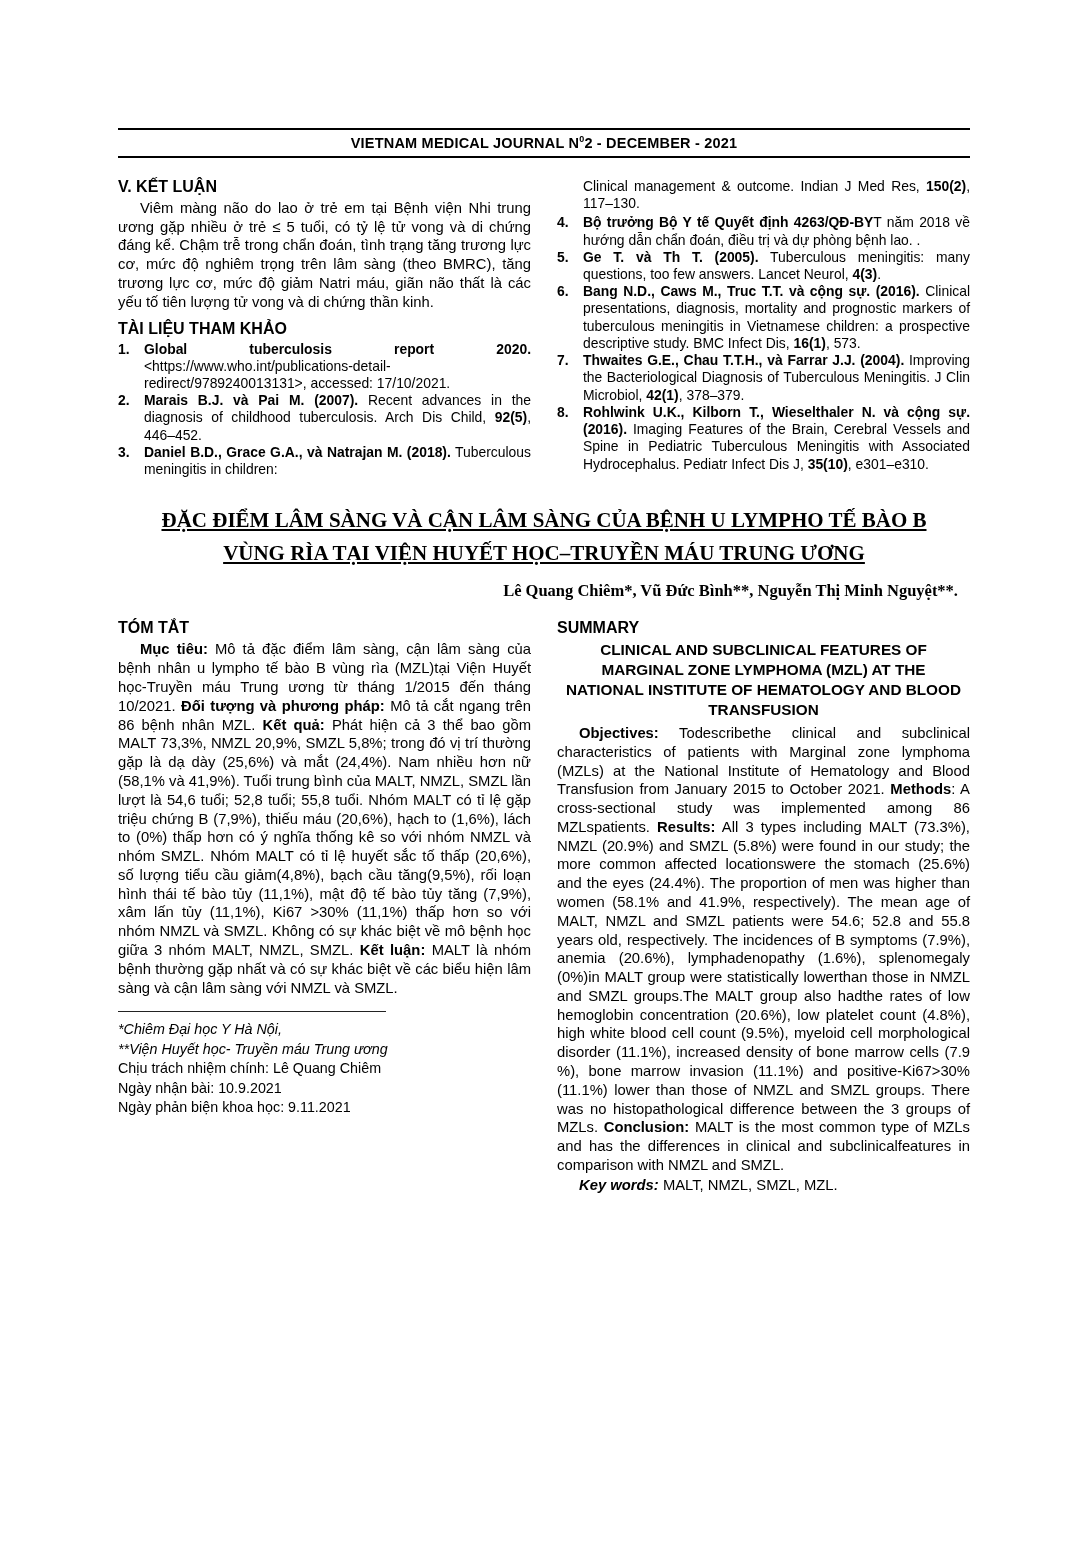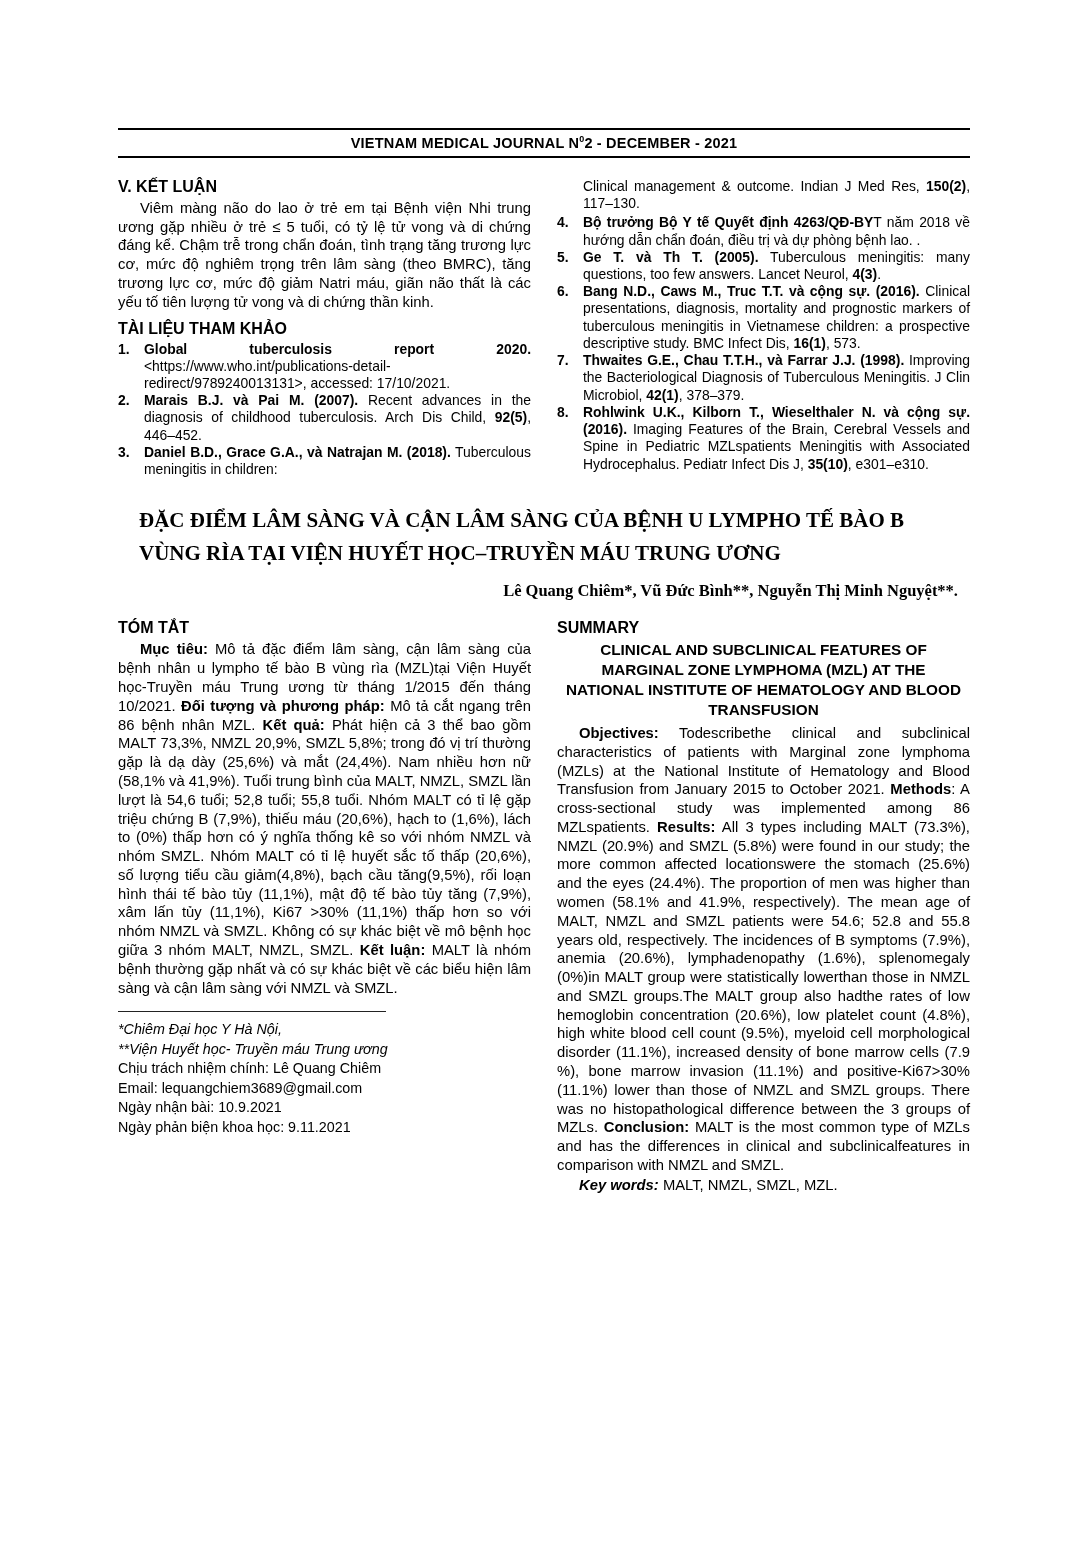--- a/index.html
+++ b/index.html
@@ -29,22 +29,22 @@
     font-size: 13.9px; line-height: 1.24; text-align: justify;
     padding-left: 26px; text-indent: -26px; overflow-wrap: break-word;
   }
   .ref-num { display: inline-block; width: 26px; font-weight: bold; text-indent: 0; }
   .ref-cont { text-indent: 0; margin-top: 4px; }
   .b { font-weight: bold; }
   .i { font-style: italic; }
   .title-block { margin-top: 26px; }
   .article-title {
     font-family: "Liberation Serif", "DejaVu Serif", serif;
-    font-size: 21px; font-weight: bold; 
-    line-height: 1.55; max-width: 810px; margin: 0 auto;
+    font-size: 21px; font-weight: bold; text-align: center;
+    line-height: 1.55; max-width: 810px; margin: 0 auto; text-decoration: underline;
   }
   .authors {
     font-family: "Liberation Serif", "DejaVu Serif", serif;
     font-size: 16.5px; font-weight: bold; text-align: right;
     padding-right: 12px; margin-top: 12px;
   }
   .section-main { margin-top: 14px; }
   .keywords { margin-top: 1px; }
   .footnote-divider { width: 268px; border-top: 1.5px solid #222; margin: 14px 0 8px; }
   .fn { font-size: 14.3px; line-height: 1.36; }
@@ -70,41 +70,40 @@
         <p class="ref"><span class="ref-num">2.</span><span><span class="b">Marais B.J. và Pai M. (2007).</span><span> Recent advances in the diagnosis of childhood tuberculosis. Arch Dis Child, </span><span class="b">92(5)</span><span>, 446–452.</span></span></p>
         <p class="ref"><span class="ref-num">3.</span><span><span class="b">Daniel B.D., Grace G.A., và Natrajan M. (2018).</span><span> Tuberculous meningitis in children:</span></span></p>
       </div>
     </div>
     <div class="col">
       <p class="ref ref-cont"><span>Clinical management &amp; outcome. Indian J Med Res, </span><span class="b">150(2)</span><span>, 117–130.</span></p>
       <div class="refs">
         <p class="ref"><span class="ref-num">4.</span><span><span class="b">Bộ trưởng Bộ Y tế Quyết định 4263/QĐ-BY</span><span>T năm 2018 về hướng dẫn chẩn đoán, điều trị và dự phòng bệnh lao. .</span></span></p>
         <p class="ref"><span class="ref-num">5.</span><span><span class="b">Ge T. và Th T. (2005).</span><span> Tuberculous meningitis: many questions, too few answers. Lancet Neurol, </span><span class="b">4(3)</span><span>.</span></span></p>
         <p class="ref"><span class="ref-num">6.</span><span><span class="b">Bang N.D., Caws M., Truc T.T. và cộng sự. (2016).</span><span> Clinical presentations, diagnosis, mortality and prognostic markers of tuberculous meningitis in Vietnamese children: a prospective descriptive study. BMC Infect Dis, </span><span class="b">16(1)</span><span>, 573.</span></span></p>
-        <p class="ref"><span class="ref-num">7.</span><span><span class="b">Thwaites G.E., Chau T.T.H., và Farrar J.J. (1998).</span><span> Improving the Bacteriological Diagnosis of Tuberculous Meningitis. J Clin Microbiol, </span><span class="b">42(1)</span><span>, 378–379.</span></span></p>
-        <p class="ref"><span class="ref-num">8.</span><span><span class="b">Rohlwink U.K., Kilborn T., Wieselthaler N. và cộng sự. (2016).</span><span> Imaging Features of the Brain, Cerebral Vessels and Spine in Pediatric MZLspatients Meningitis with Associated Hydrocephalus. Pediatr Infect Dis J, </span><span class="b">35(10)</span><span>, e301–e310.</span></span></p>
+        <p class="ref"><span class="ref-num">7.</span><span><span class="b">Thwaites G.E., Chau T.T.H., và Farrar J.J. (2004).</span><span> Improving the Bacteriological Diagnosis of Tuberculous Meningitis. J Clin Microbiol, </span><span class="b">42(1)</span><span>, 378–379.</span></span></p>
+        <p class="ref"><span class="ref-num">8.</span><span><span class="b">Rohlwink U.K., Kilborn T., Wieselthaler N. và cộng sự. (2016).</span><span> Imaging Features of the Brain, Cerebral Vessels and Spine in Pediatric Tuberculous Meningitis with Associated Hydrocephalus. Pediatr Infect Dis J, </span><span class="b">35(10)</span><span>, e301–e310.</span></span></p>
       </div>
     </div>
   </div>
 
   <div class="title-block">
     <h1 class="article-title">ĐẶC ĐIỂM LÂM SÀNG VÀ CẬN LÂM SÀNG CỦA BỆNH U LYMPHO TẾ BÀO B VÙNG RÌA TẠI VIỆN HUYẾT HỌC–TRUYỀN MÁU TRUNG ƯƠNG</h1>
     <div class="authors">Lê Quang Chiêm*, Vũ Đức Bình**, Nguyễn Thị Minh Nguyệt**.</div>
   </div>
 
   <div class="two-col section-main">
     <div class="col">
       <h3 class="h-section h-first">TÓM TẮT</h3>
       <p class="body-p indent"><span class="b">Mục tiêu:</span><span> Mô tả đặc điểm lâm sàng, cận lâm sàng của bệnh nhân u lympho tế bào B vùng rìa (MZL)tại Viện Huyết học-Truyền máu Trung ương từ tháng 1/2015 đến tháng 10/2021. </span><span class="b">Đối tượng và phương pháp:</span><span> Mô tả cắt ngang trên 86 bệnh nhân MZL. </span><span class="b">Kết quả:</span><span> Phát hiện cả 3 thể bao gồm MALT 73,3%, NMZL 20,9%, SMZL 5,8%; trong đó vị trí thường gặp là dạ dày (25,6%) và mắt (24,4%). Nam nhiều hơn nữ (58,1% và 41,9%). Tuổi trung bình của MALT, NMZL, SMZL lần lượt là 54,6 tuổi; 52,8 tuổi; 55,8 tuổi. Nhóm MALT có tỉ lệ gặp triệu chứng B (7,9%), thiếu máu (20,6%), hạch to (1,6%), lách to (0%) thấp hơn có ý nghĩa thống kê so với nhóm NMZL và nhóm SMZL. Nhóm MALT có tỉ lệ huyết sắc tố thấp (20,6%), số lượng tiểu cầu giảm(4,8%), bạch cầu tăng(9,5%), rối loạn hình thái tế bào tủy (11,1%), mật độ tế bào tủy tăng (7,9%), xâm lấn tủy (11,1%), Ki67 &gt;30% (11,1%) thấp hơn so với nhóm NMZL và SMZL. Không có sự khác biệt về mô bệnh học giữa 3 nhóm MALT, NMZL, SMZL. </span><span class="b">Kết luận:</span><span> MALT là nhóm bệnh thường gặp nhất và có sự khác biệt về các biểu hiện lâm sàng và cận lâm sàng với NMZL và SMZL.</span></p>
       <div class="footnote-divider"></div>
       <div class="footnotes">
         <p class="fn i">*Chiêm Đại học Y Hà Nội,</p>
         <p class="fn i">**Viện Huyết học- Truyền máu Trung ương</p>
         <p class="fn">Chịu trách nhiệm chính: Lê Quang Chiêm</p>
-        <p class="fn">Email: lequangchiem3689@gmail.com</p>
         <p class="fn">Ngày nhận bài: 10.9.2021</p>
         <p class="fn">Ngày phản biện khoa học: 9.11.2021</p>
       </div>
     </div>
     <div class="col">
       <h3 class="h-section h-first">SUMMARY</h3>
       <div class="summary-title">CLINICAL AND SUBCLINICAL FEATURES OF MARGINAL ZONE LYMPHOMA (MZL) AT THE NATIONAL INSTITUTE OF HEMATOLOGY AND BLOOD TRANSFUSION</div>
       <p class="body-p indent"><span class="b">Objectives:</span><span> Todescribethe clinical and subclinical characteristics of patients with Marginal zone lymphoma (MZLs) at the National Institute of Hematology and Blood Transfusion from January 2015 to October 2021. </span><span class="b">Methods</span><span>: A cross-sectional study was implemented among 86 MZLspatients. </span><span class="b">Results:</span><span> All 3 types including MALT (73.3%), NMZL (20.9%) and SMZL (5.8%) were found in our study; the more common affected locationswere the stomach (25.6%) and the eyes (24.4%). The proportion of men was higher than women (58.1% and 41.9%, respectively). The mean age of MALT, NMZL and SMZL patients were 54.6; 52.8 and 55.8 years old, respectively. The incidences of B symptoms (7.9%), anemia (20.6%), lymphadenopathy (1.6%), splenomegaly (0%)in MALT group were statistically lowerthan those in NMZL and SMZL groups.The MALT group also hadthe rates of low hemoglobin concentration (20.6%), low platelet count (4.8%), high white blood cell count (9.5%), myeloid cell morphological disorder (11.1%), increased density of bone marrow cells (7.9 %), bone marrow invasion (11.1%) and positive-Ki67&gt;30% (11.1%) lower than those of NMZL and SMZL groups. There was no histopathological difference between the 3 groups of MZLs. </span><span class="b">Conclusion:</span><span> MALT is the most common type of MZLs and has the differences in clinical and subclinicalfeatures in comparison with NMZL and SMZL.</span></p>
       <p class="body-p indent keywords"><span class="b i">Key words:</span><span> MALT, NMZL, SMZL, MZL.</span></p>
     </div>

